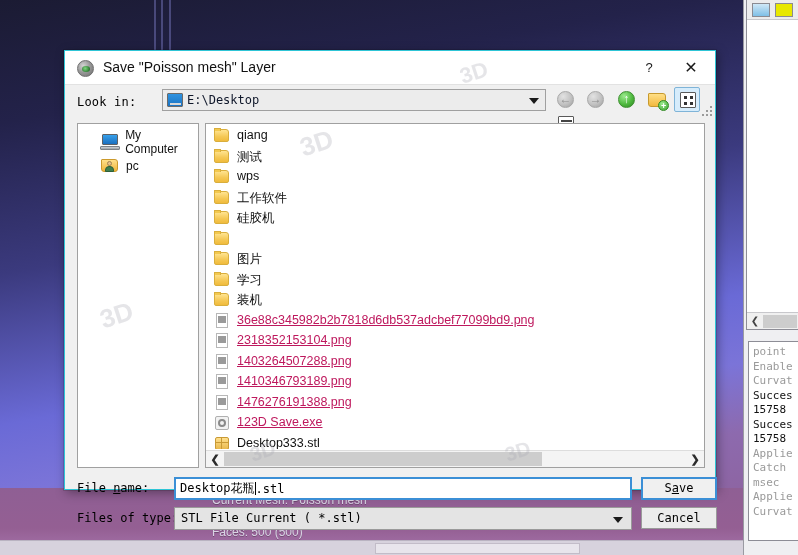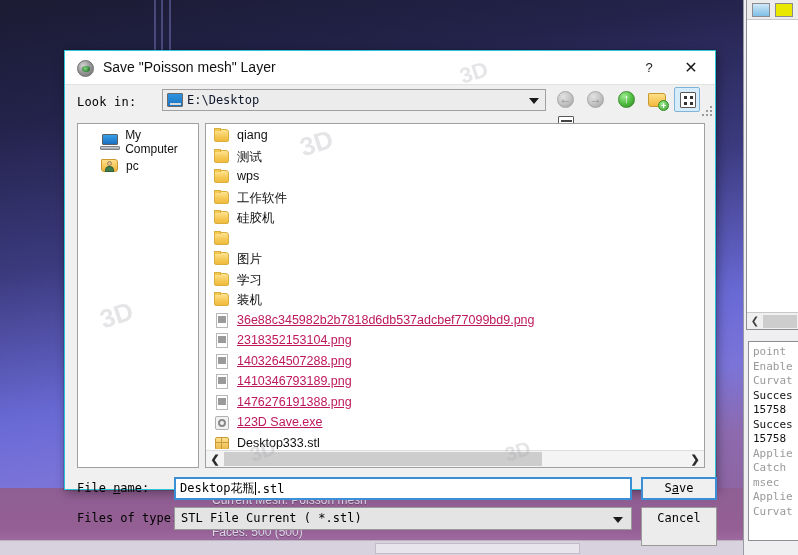--- a/index.html
+++ b/index.html
@@ -283,21 +283,21 @@
   #filetype-arrow{
     position:absolute; right:8px; top:9px; width:0; height:0;
     border-left:5px solid transparent; border-right:5px solid transparent; border-top:6px solid #1a1a1a;
   }
   #btn-save{
     position:absolute; left:564px; top:0; width:76px; height:23px;
     background:#f0f0f0; border:2px solid #3b8fd6; text-align:center; line-height:19px;
     font-family:"DejaVu Sans Mono", monospace; font-size:12px; color:#000;
   }
   #btn-cancel{
-    position:absolute; left:564px; top:0; width:76px; height:39px;
+    position:absolute; left:564px; top:0; width:76px; height:22px;
     background:#ececec; border:1px solid #9a9a9a; text-align:center; line-height:21px;
     font-family:"DejaVu Sans Mono", monospace; font-size:12px; color:#000;
   }
   #resize-grip{
     position:absolute; right:3px; bottom:3px; width:10px; height:10px;
   }
   #resize-grip i{ position:absolute; width:2px; height:2px; background:#9b9b9b; }
 
   
   .wm{

